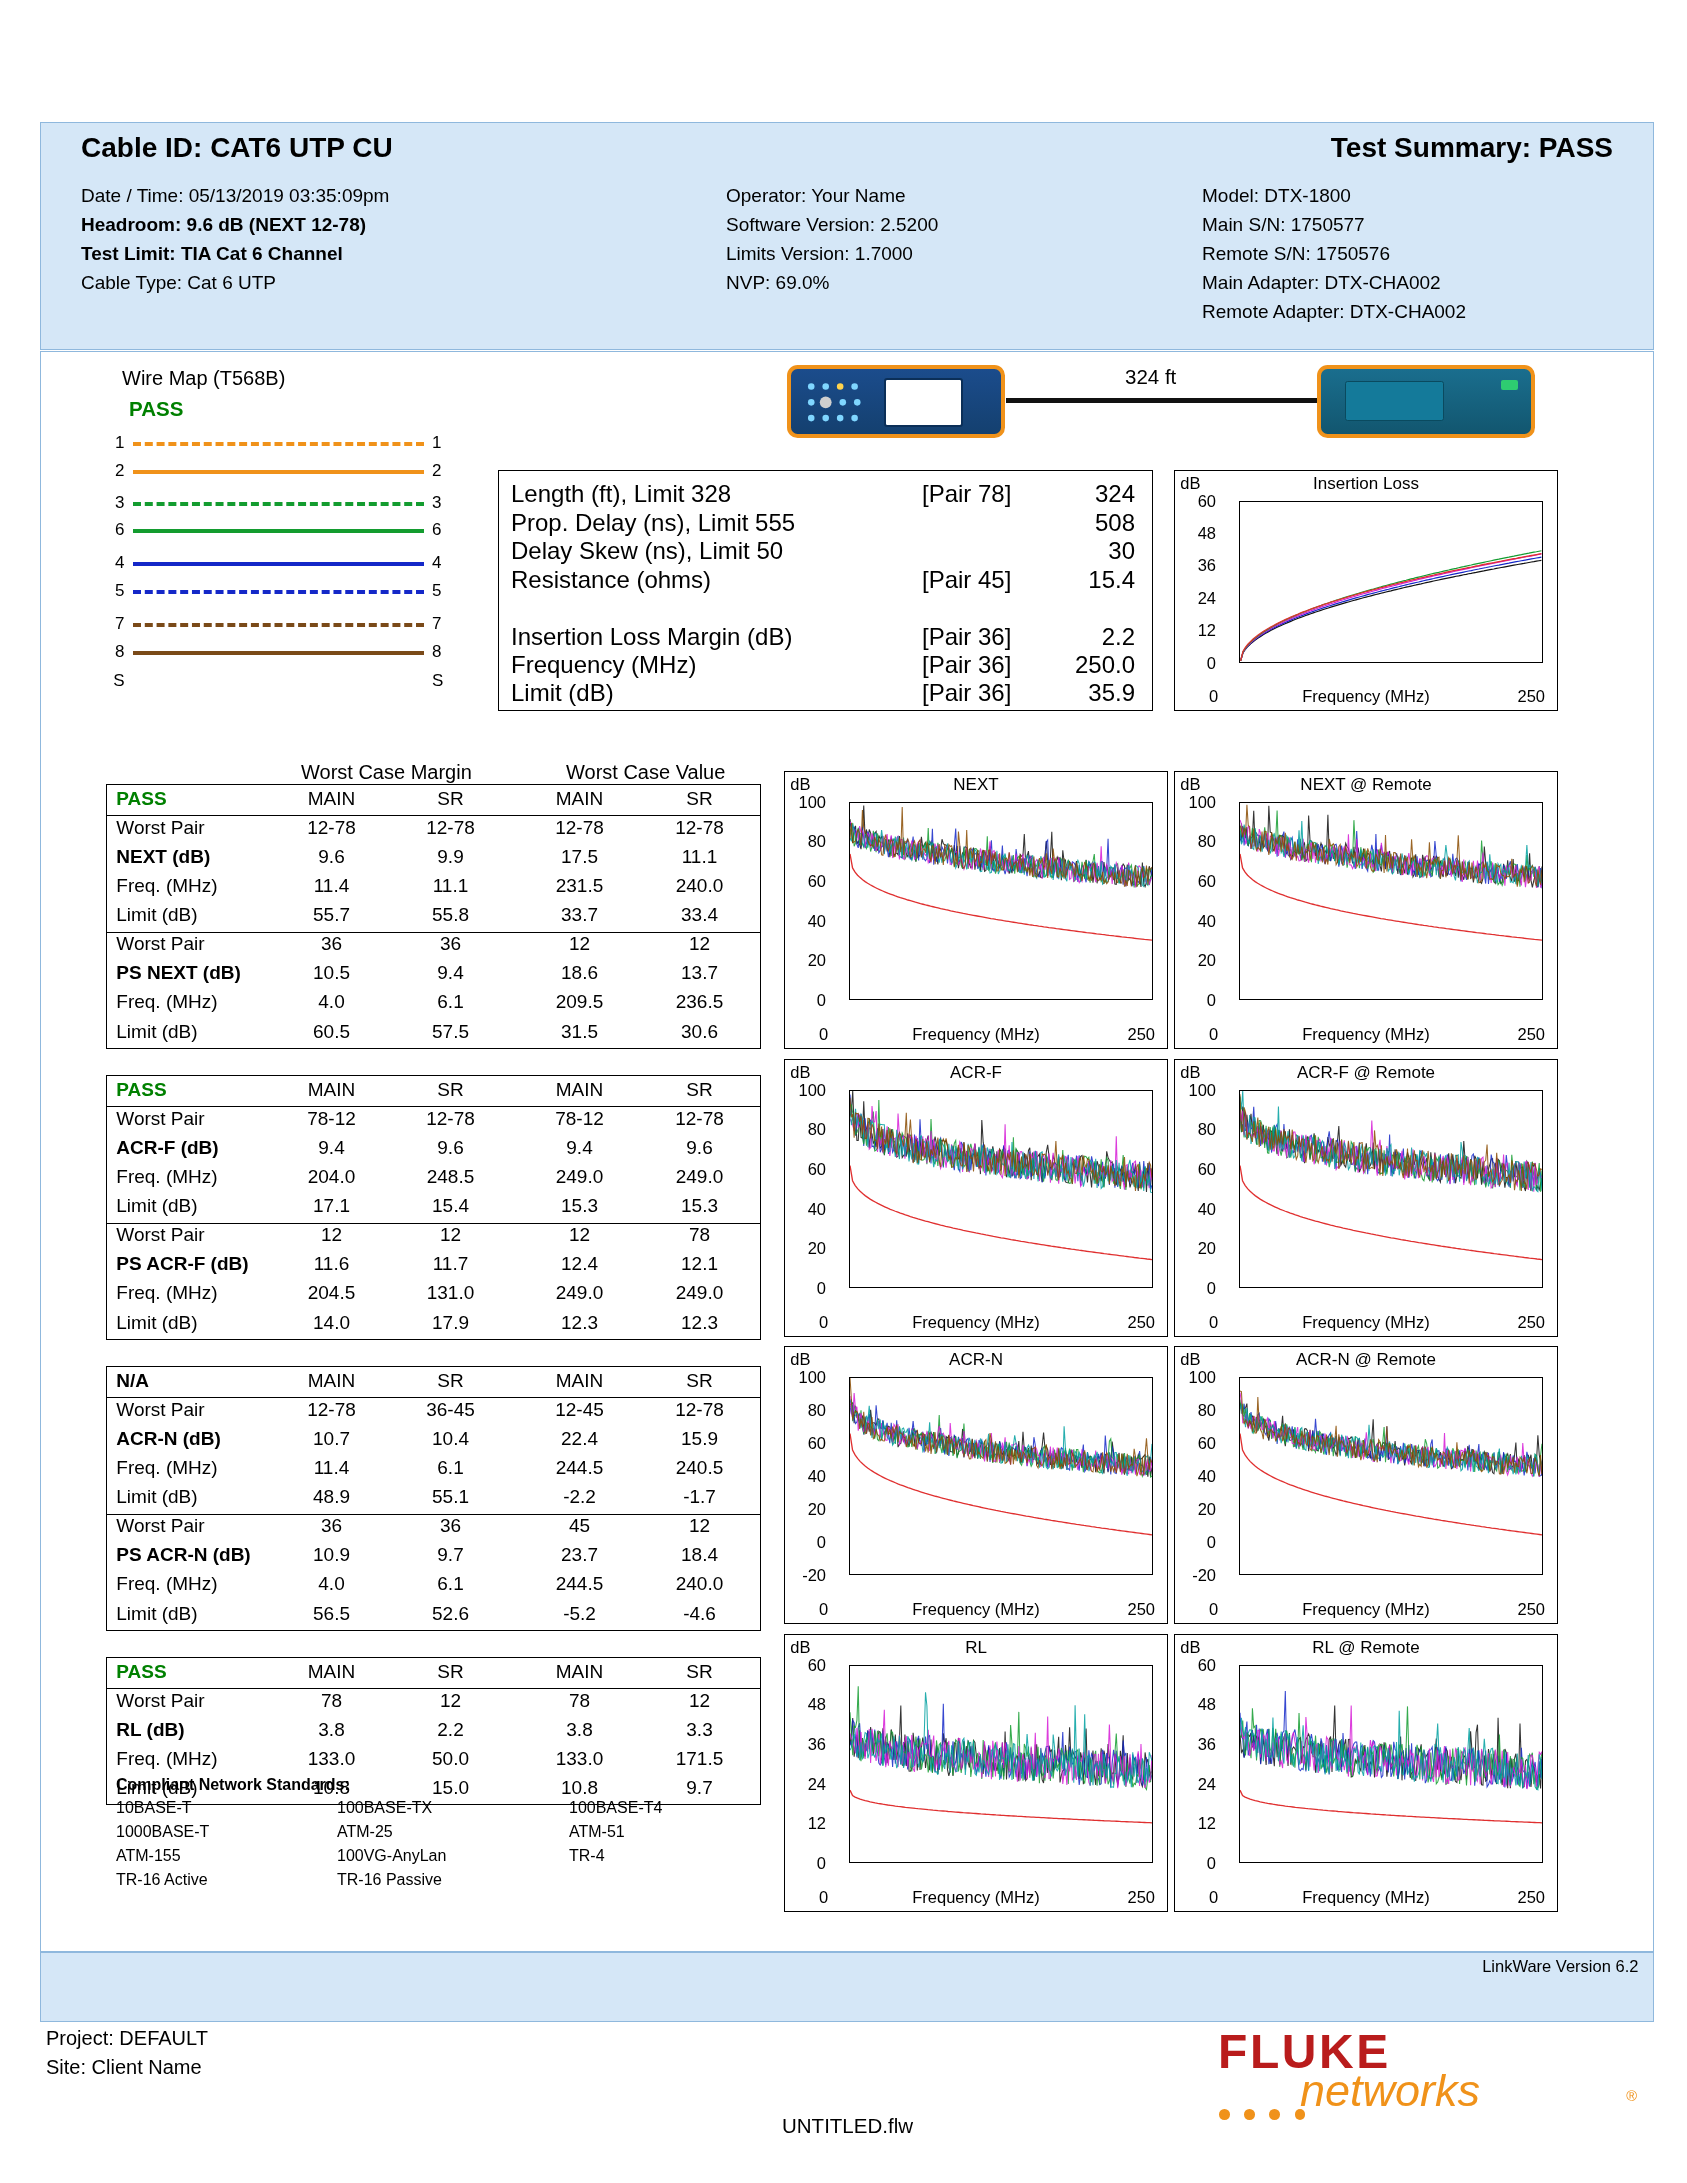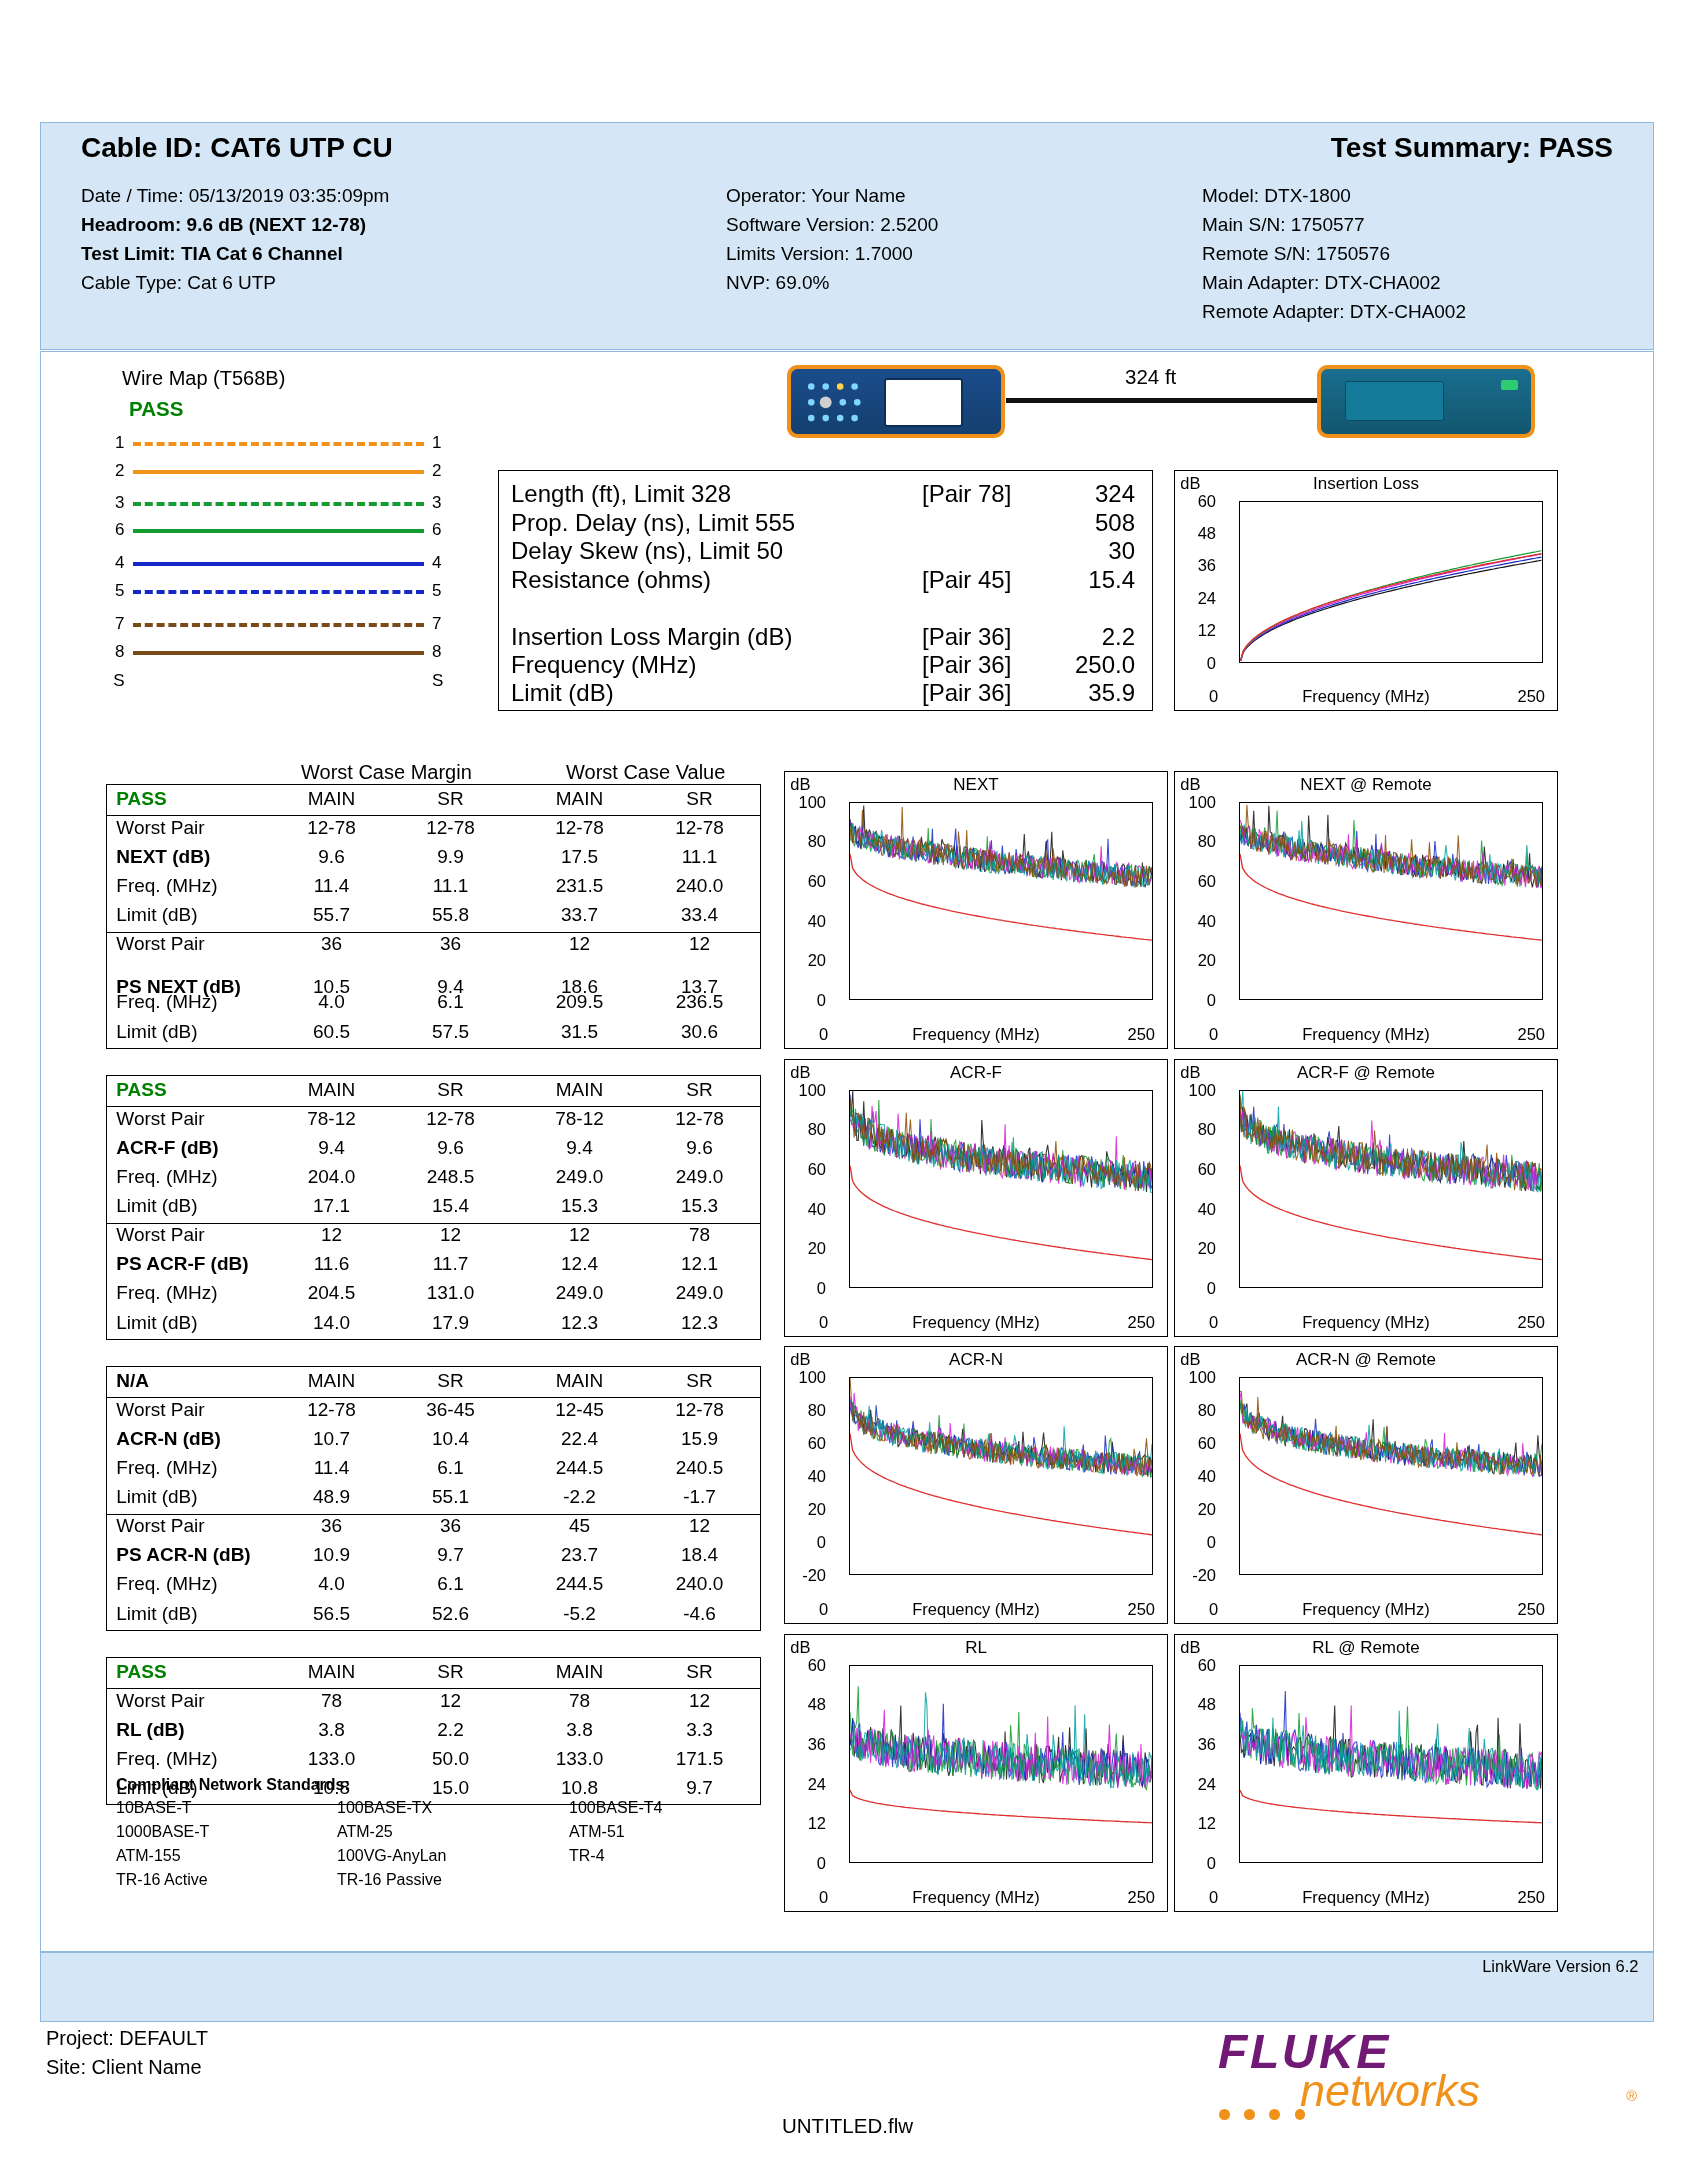--- a/index.html
+++ b/index.html
@@ -162,21 +162,21 @@
   .tbl .cN { position: absolute; top: 0; text-align: center; }
   .tbl .sep { position: absolute; left: 0; width: 100%; height: 1.3px; background: #000; }
 
   
   .std { position: absolute; font-size: 16px; line-height: 24px; }
 
   
   .proj { position: absolute; left: 46px; top: 2024px; font-size: 20px; line-height: 29px; }
   .untitled { position: absolute; left: 0; top: 2114px; width: 913px; text-align: right; font-size: 20.5px; }
   .fluke { position: absolute; left: 1178px; top: 2024px; width: 463px; height: 112px; }
-  .fluke .f1 { position: absolute; left: 40px; top: 0; font-size: 48px; font-weight: bold; letter-spacing: 2.6px; color: #701a75; font-style: italic; }
+  .fluke .f1 { position: absolute; left: 40px; top: 0; font-size: 48px; font-weight: bold; letter-spacing: 2.6px; color: #b91c1c; }
   .fluke .f2 { position: absolute; left: 122px; top: 41px; font-size: 45px; font-style: italic; color: #f0921a; }
   .fluke .dots { position: absolute; left: 41px; top: 85px; }
   .fluke .dots span { display: inline-block; width: 10.6px; height: 10.6px; border-radius: 50%; background: #f0921a; margin-right: 14.6px; }
   .fluke .reg { position: absolute; right: 4px; top: 64px; font-size: 14.6px; color: #f0921a; }
 </style>
 </head>
 <body>
 
 <div class="page">
 
@@ -368,21 +368,21 @@
           <div class="cN" style="left: 413px; width: 119px;">33.7</div>
           <div class="cN" style="left: 533px; width: 119px;">33.4</div>
         </div>
         <div class="r" style="top: 148px;">
           <div class="c0">Worst Pair</div>
           <div class="cN" style="left: 165px; width: 119px;">36</div>
           <div class="cN" style="left: 284px; width: 119px;">36</div>
           <div class="cN" style="left: 413px; width: 119px;">12</div>
           <div class="cN" style="left: 533px; width: 119px;">12</div>
         </div>
-        <div class="r" style="top: 191px;">
+        <div class="r" style="top: 177px;">
           <div class="c0 bold">PS NEXT (dB)</div>
           <div class="cN" style="left: 165px; width: 119px;">10.5</div>
           <div class="cN" style="left: 284px; width: 119px;">9.4</div>
           <div class="cN" style="left: 413px; width: 119px;">18.6</div>
           <div class="cN" style="left: 533px; width: 119px;">13.7</div>
         </div>
         <div class="r" style="top: 206px;">
           <div class="c0">Freq. (MHz)</div>
           <div class="cN" style="left: 165px; width: 119px;">4.0</div>
           <div class="cN" style="left: 284px; width: 119px;">6.1</div>

